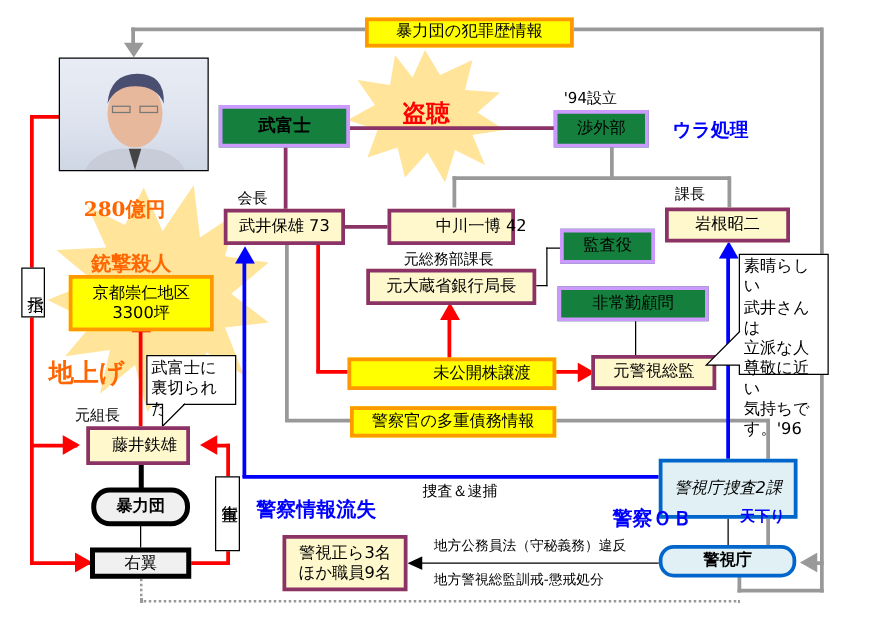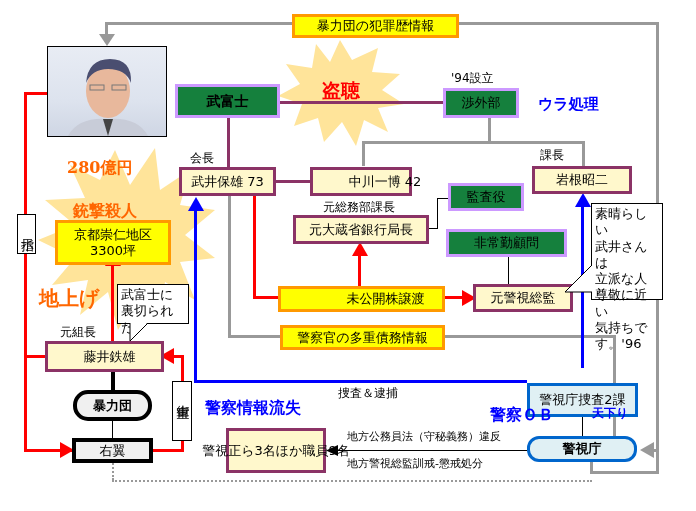--- a/index.html
+++ b/index.html
@@ -218,44 +218,44 @@
 <div class="callout" style="left:117px;top:284px;width:72px;height:40px;">
   <div>武富士に</div>
   <div>裏切られた</div>
 </div>
 <svg class="abs" style="left:128px;top:322px" width="22" height="20">
   <polygon points="2,0 2,19 20,0" fill="#fff"></polygon>
     <polyline points="20,1 2,19 2,1" fill="none" stroke="#000" stroke-width="1"></polyline>
 </svg>
 
 <div class="label" style="left:60px;top:324px;">元組長</div>
-<div class="box cream" style="left:45px;top:341px;width:119px;height:31px;padding-left:10px;">
+<div class="box cream" style="left:69px;top:341px;width:83px;height:31px;padding-left:10px;">
     <span>藤井鉄雄</span>
   </div>
 <div class="box dark" style="left:73px;top:390px;width:79px;height:31px;border-radius:15px;">
     <span>暴力団</span>
   </div>
 <div class="box dark" style="left:72px;top:438px;width:81px;height:25px;font-weight:normal;">
     <span>右翼</span>
   </div>
 
 <div class="vtag" style="left:172px;top:381px;width:20px;height:60px;">
   <span style="writing-mode:vertical-rl;">街宣車</span>
 </div>
 
 <div class="blue-txt" style="left:205px;top:398px;font-size:16px;">警察情報流失</div>
 <div class="label" style="left:338px;top:385px;">捜査＆逮捕</div>
 
-<div class="box cream" style="left:226px;top:428px;width:100px;height:45px;">
+<div class="box cream" style="left:226px;top:428px;width:100px;height:45px;flex-direction:column;">
   <span>警視正ら3名</span>
   <span>ほか職員9名</span>
 </div>
 <div class="label" style="left:347px;top:429px;font-size:11px;">地方公務員法（守秘義務）違反</div>
 <div class="label" style="left:347px;top:456px;font-size:11px;">地方警視総監訓戒‐懲戒処分</div>
 
-<div class="box blueb" style="left:527px;top:383px;width:111px;height:34px;">
+<div class="box blueb" style="left:527px;top:367px;width:111px;height:48px;font-style:italic;">
     <span>警視庁捜査2課</span>
   </div>
 <div class="blue-txt" style="left:490px;top:405px;font-size:16px;">警察ＯＢ</div>
 <div class="blue-txt" style="left:592px;top:405px;font-size:12px;">天下り</div>
 <div class="box blueb" style="left:527px;top:436px;width:110px;height:26px;font-weight:bold;border-radius:12px;">
     <span>警視庁</span>
   </div>
 
 </body></html>

